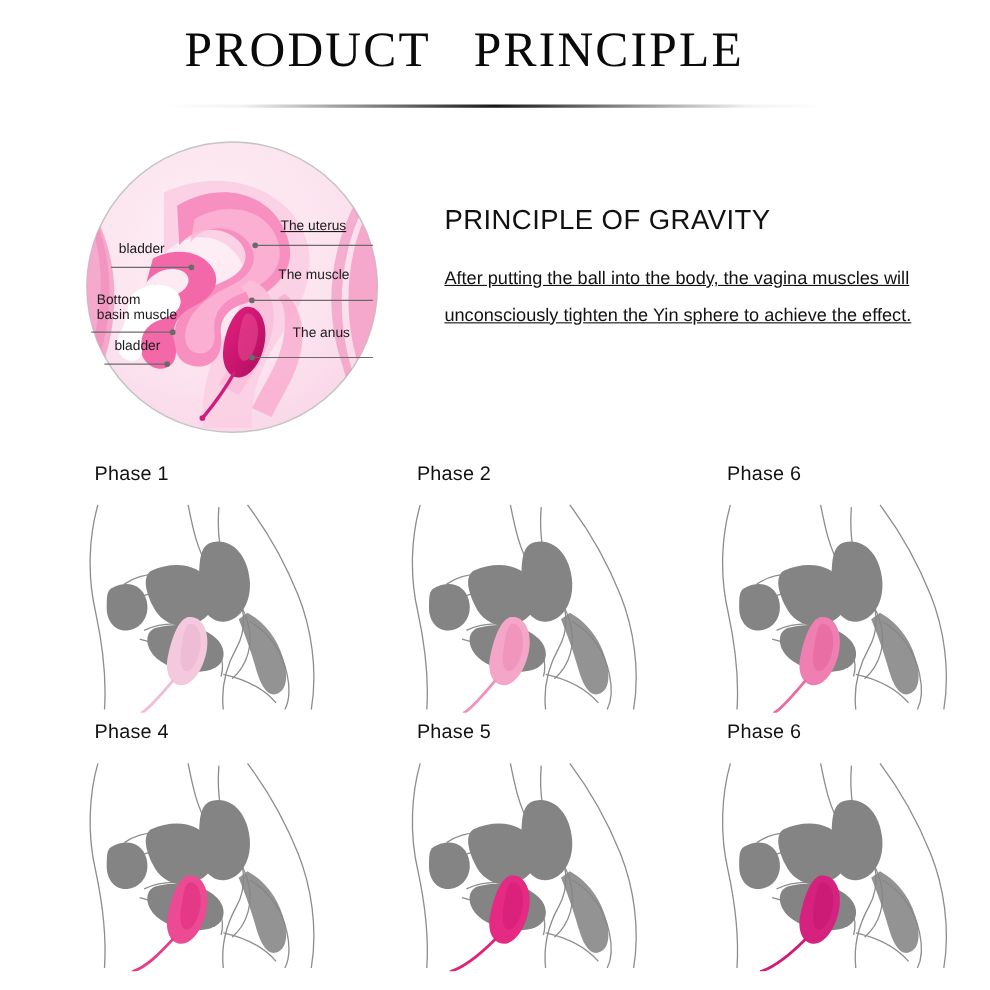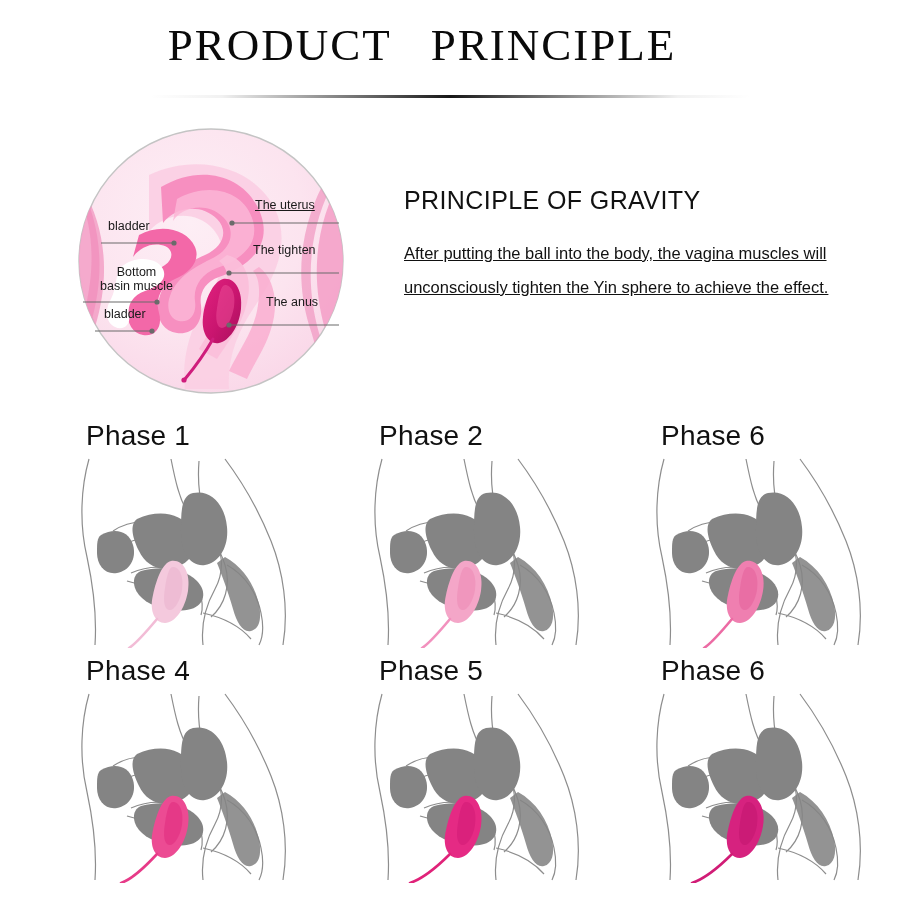--- a/index.html
+++ b/index.html
@@ -62,21 +62,21 @@
     position: absolute;
     font-size: 12.5px;
     color: #1a1a1a;
     white-space: nowrap;
     line-height: 1.15;
   }
   .lbl-uterus  { left: 255px; top: 198px; text-decoration: underline; }
   .lbl-vagina  { left: 253px; top: 243px; }
   .lbl-anus    { left: 266px; top: 295px; }
   .lbl-bladder1{ left: 108px; top: 219px; }
-  .lbl-basin   { left: 100px;  top: 265px; text-align: center; }
+  .lbl-basin   { left: 88px;  top: 265px; }
   .lbl-bladder2{ left: 104px; top: 307px; }
 
   
   .gravity {
     position: absolute;
     left: 404px;
     top: 186px;
     width: 470px;
   }
   .gravity-heading {
@@ -103,21 +103,21 @@
   .phase-row { position: relative; height: 235px; }
   .phase-cell { position: absolute; width: 280px; height: 235px; }
   .phase-cell.c0 { left: 75px; }
   .phase-cell.c1 { left: 368px; }
   .phase-cell.c2 { left: 650px; }
 
   .phase-label {
     position: absolute;
     left: 11px;
     top: 5px;
-    font-size: 28px;
+    font-size: 18px;
     color: #111111;
     letter-spacing: 0.2px;
     text-align: center;
   }
   .phase-art {
     position: absolute;
     left: 0;
     top: 38px;
     width: 240px;
     height: 195px;
@@ -208,21 +208,21 @@
       <line x1="97" y1="116" x2="24" y2="116" stroke="#6b6b6b" stroke-width="1.1"></line>
       <circle cx="80" cy="175" r="2.6" fill="#6b6b6b"></circle>
       <line x1="80" y1="175" x2="6" y2="175" stroke="#6b6b6b" stroke-width="1.1"></line>
       <circle cx="75" cy="204" r="2.6" fill="#6b6b6b"></circle>
       <line x1="75" y1="204" x2="18" y2="204" stroke="#6b6b6b" stroke-width="1.1"></line>
     </g>
   </svg>
 </div>
 
 <div class="lbl lbl-uterus">The uterus</div>
-<div class="lbl lbl-vagina">The tighten</div>
+<div class="lbl lbl-vagina">The muscle</div>
 <div class="lbl lbl-anus">The anus</div>
 <div class="lbl lbl-bladder1">bladder</div>
 <div class="lbl lbl-basin">
   <div>Bottom</div>
   <div>basin muscle</div>
 </div>
 <div class="lbl lbl-bladder2">bladder</div>
 
 <div class="gravity">
   <div class="gravity-heading">PRINCIPLE OF GRAVITY</div>

